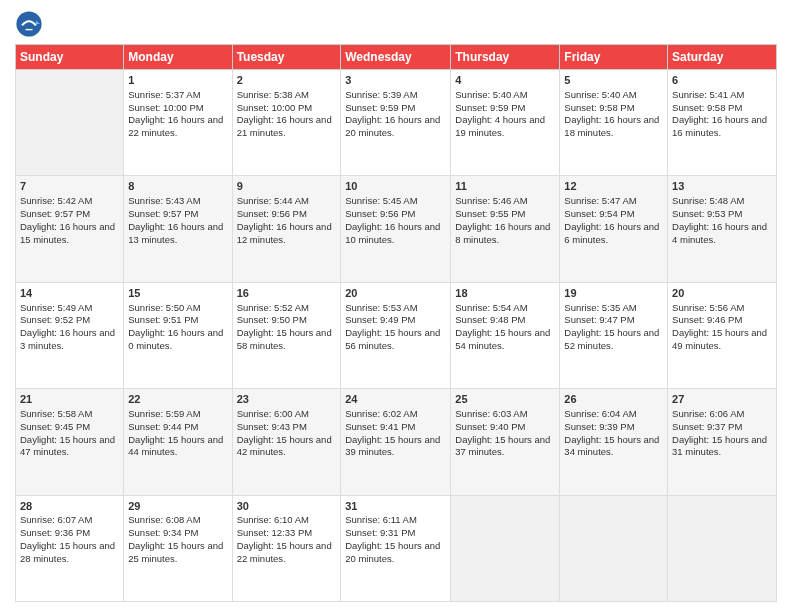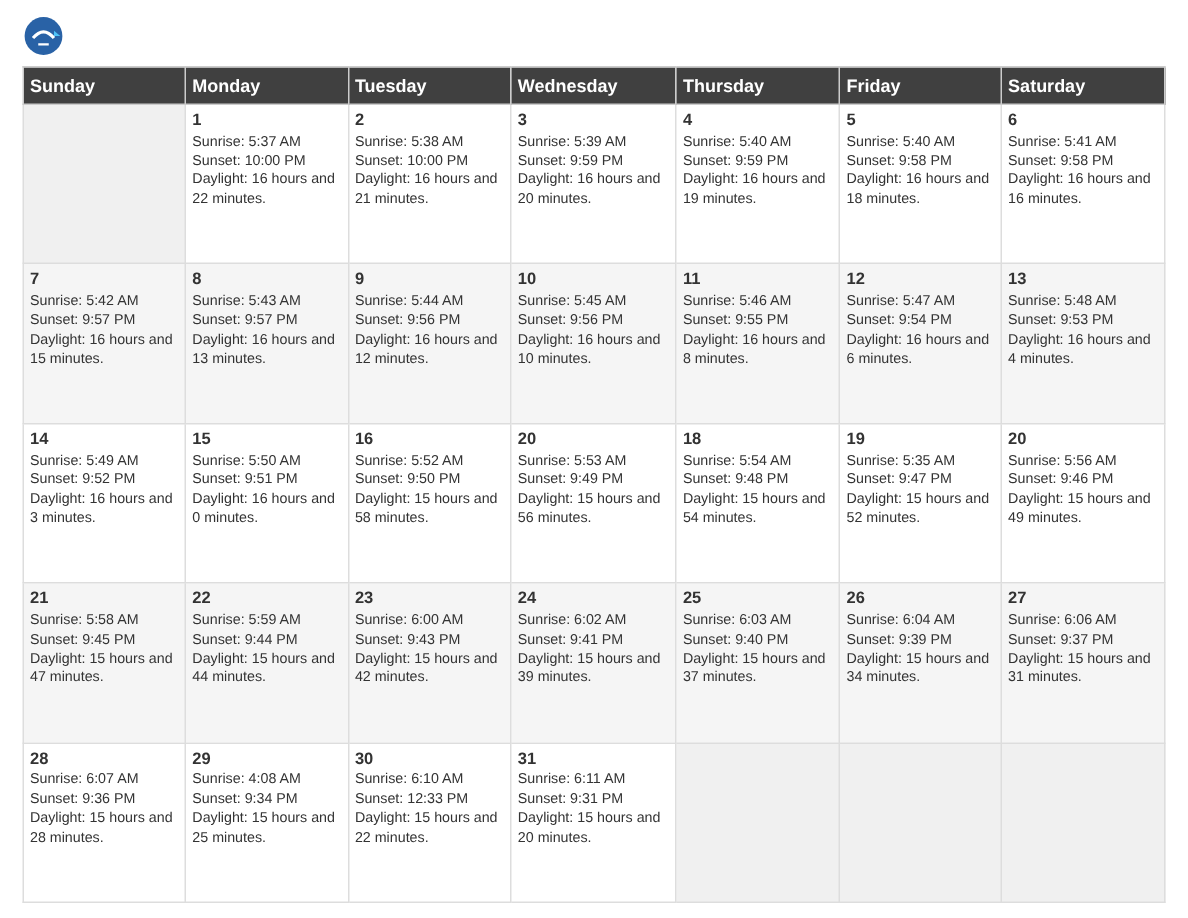--- a/index.html
+++ b/index.html
@@ -59,21 +59,21 @@
       font-size: 14px;
       color: #333;
     }
     .calendar {
       flex: 1;
       border-collapse: collapse;
       width: 100%;
       font-size: 10px;
     }
     .calendar thead tr {
-      background-color: #404040;
+      background-color: #ef4444;
       color: white;
     }
     .calendar thead th {
       padding: 5px 4px;
       text-align: left;
       font-size: 12px;
       font-weight: bold;
       border: 1px solid #ccc;
     }
     .calendar tbody tr {
@@ -134,21 +134,21 @@
           <th>Friday</th>
           <th>Saturday</th>
         </tr>
     </thead>
     <tbody id="calendar-body">
     <tr>
           <td class="empty"></td>
           <td><span class="day-num">1</span><span>Sunrise: 5:37 AM</span><br><span>Sunset: 10:00 PM</span><br><span>Daylight: 16 hours and 22 minutes.</span></td>
           <td><span class="day-num">2</span><span>Sunrise: 5:38 AM</span><br><span>Sunset: 10:00 PM</span><br><span>Daylight: 16 hours and 21 minutes.</span></td>
           <td><span class="day-num">3</span><span>Sunrise: 5:39 AM</span><br><span>Sunset: 9:59 PM</span><br><span>Daylight: 16 hours and 20 minutes.</span></td>
-          <td><span class="day-num">4</span><span>Sunrise: 5:40 AM</span><br><span>Sunset: 9:59 PM</span><br><span>Daylight: 16 hours and 19 minutes.</span></td>
+          <td><span class="day-num">4</span><span>Sunrise: 5:40 AM</span><br><span>Sunset: 9:59 PM</span><br><span>Daylight: 4 hours and 19 minutes.</span></td>
           <td><span class="day-num">5</span><span>Sunrise: 5:40 AM</span><br><span>Sunset: 9:58 PM</span><br><span>Daylight: 16 hours and 18 minutes.</span></td>
           <td><span class="day-num">6</span><span>Sunrise: 5:41 AM</span><br><span>Sunset: 9:58 PM</span><br><span>Daylight: 16 hours and 16 minutes.</span></td>
         </tr>
         <tr>
           <td><span class="day-num">7</span><span>Sunrise: 5:42 AM</span><br><span>Sunset: 9:57 PM</span><br><span>Daylight: 16 hours and 15 minutes.</span></td>
           <td><span class="day-num">8</span><span>Sunrise: 5:43 AM</span><br><span>Sunset: 9:57 PM</span><br><span>Daylight: 16 hours and 13 minutes.</span></td>
           <td><span class="day-num">9</span><span>Sunrise: 5:44 AM</span><br><span>Sunset: 9:56 PM</span><br><span>Daylight: 16 hours and 12 minutes.</span></td>
           <td><span class="day-num">10</span><span>Sunrise: 5:45 AM</span><br><span>Sunset: 9:56 PM</span><br><span>Daylight: 16 hours and 10 minutes.</span></td>
           <td><span class="day-num">11</span><span>Sunrise: 5:46 AM</span><br><span>Sunset: 9:55 PM</span><br><span>Daylight: 16 hours and 8 minutes.</span></td>
           <td><span class="day-num">12</span><span>Sunrise: 5:47 AM</span><br><span>Sunset: 9:54 PM</span><br><span>Daylight: 16 hours and 6 minutes.</span></td>
@@ -167,21 +167,21 @@
           <td><span class="day-num">21</span><span>Sunrise: 5:58 AM</span><br><span>Sunset: 9:45 PM</span><br><span>Daylight: 15 hours and 47 minutes.</span></td>
           <td><span class="day-num">22</span><span>Sunrise: 5:59 AM</span><br><span>Sunset: 9:44 PM</span><br><span>Daylight: 15 hours and 44 minutes.</span></td>
           <td><span class="day-num">23</span><span>Sunrise: 6:00 AM</span><br><span>Sunset: 9:43 PM</span><br><span>Daylight: 15 hours and 42 minutes.</span></td>
           <td><span class="day-num">24</span><span>Sunrise: 6:02 AM</span><br><span>Sunset: 9:41 PM</span><br><span>Daylight: 15 hours and 39 minutes.</span></td>
           <td><span class="day-num">25</span><span>Sunrise: 6:03 AM</span><br><span>Sunset: 9:40 PM</span><br><span>Daylight: 15 hours and 37 minutes.</span></td>
           <td><span class="day-num">26</span><span>Sunrise: 6:04 AM</span><br><span>Sunset: 9:39 PM</span><br><span>Daylight: 15 hours and 34 minutes.</span></td>
           <td><span class="day-num">27</span><span>Sunrise: 6:06 AM</span><br><span>Sunset: 9:37 PM</span><br><span>Daylight: 15 hours and 31 minutes.</span></td>
         </tr>
         <tr>
           <td><span class="day-num">28</span><span>Sunrise: 6:07 AM</span><br><span>Sunset: 9:36 PM</span><br><span>Daylight: 15 hours and 28 minutes.</span></td>
-          <td><span class="day-num">29</span><span>Sunrise: 4:08 AM</span><br><span>Sunset: 9:34 PM</span><br><span>Daylight: 15 hours and 25 minutes.</span></td>
+          <td><span class="day-num">29</span><span>Sunrise: 6:08 AM</span><br><span>Sunset: 9:34 PM</span><br><span>Daylight: 15 hours and 25 minutes.</span></td>
           <td><span class="day-num">30</span><span>Sunrise: 6:10 AM</span><br><span>Sunset: 12:33 PM</span><br><span>Daylight: 15 hours and 22 minutes.</span></td>
           <td><span class="day-num">31</span><span>Sunrise: 6:11 AM</span><br><span>Sunset: 9:31 PM</span><br><span>Daylight: 15 hours and 20 minutes.</span></td>
           <td class="empty"></td>
           <td class="empty"></td>
           <td class="empty"></td>
         </tr>
       </tbody>
   </table>
 </div>
 

